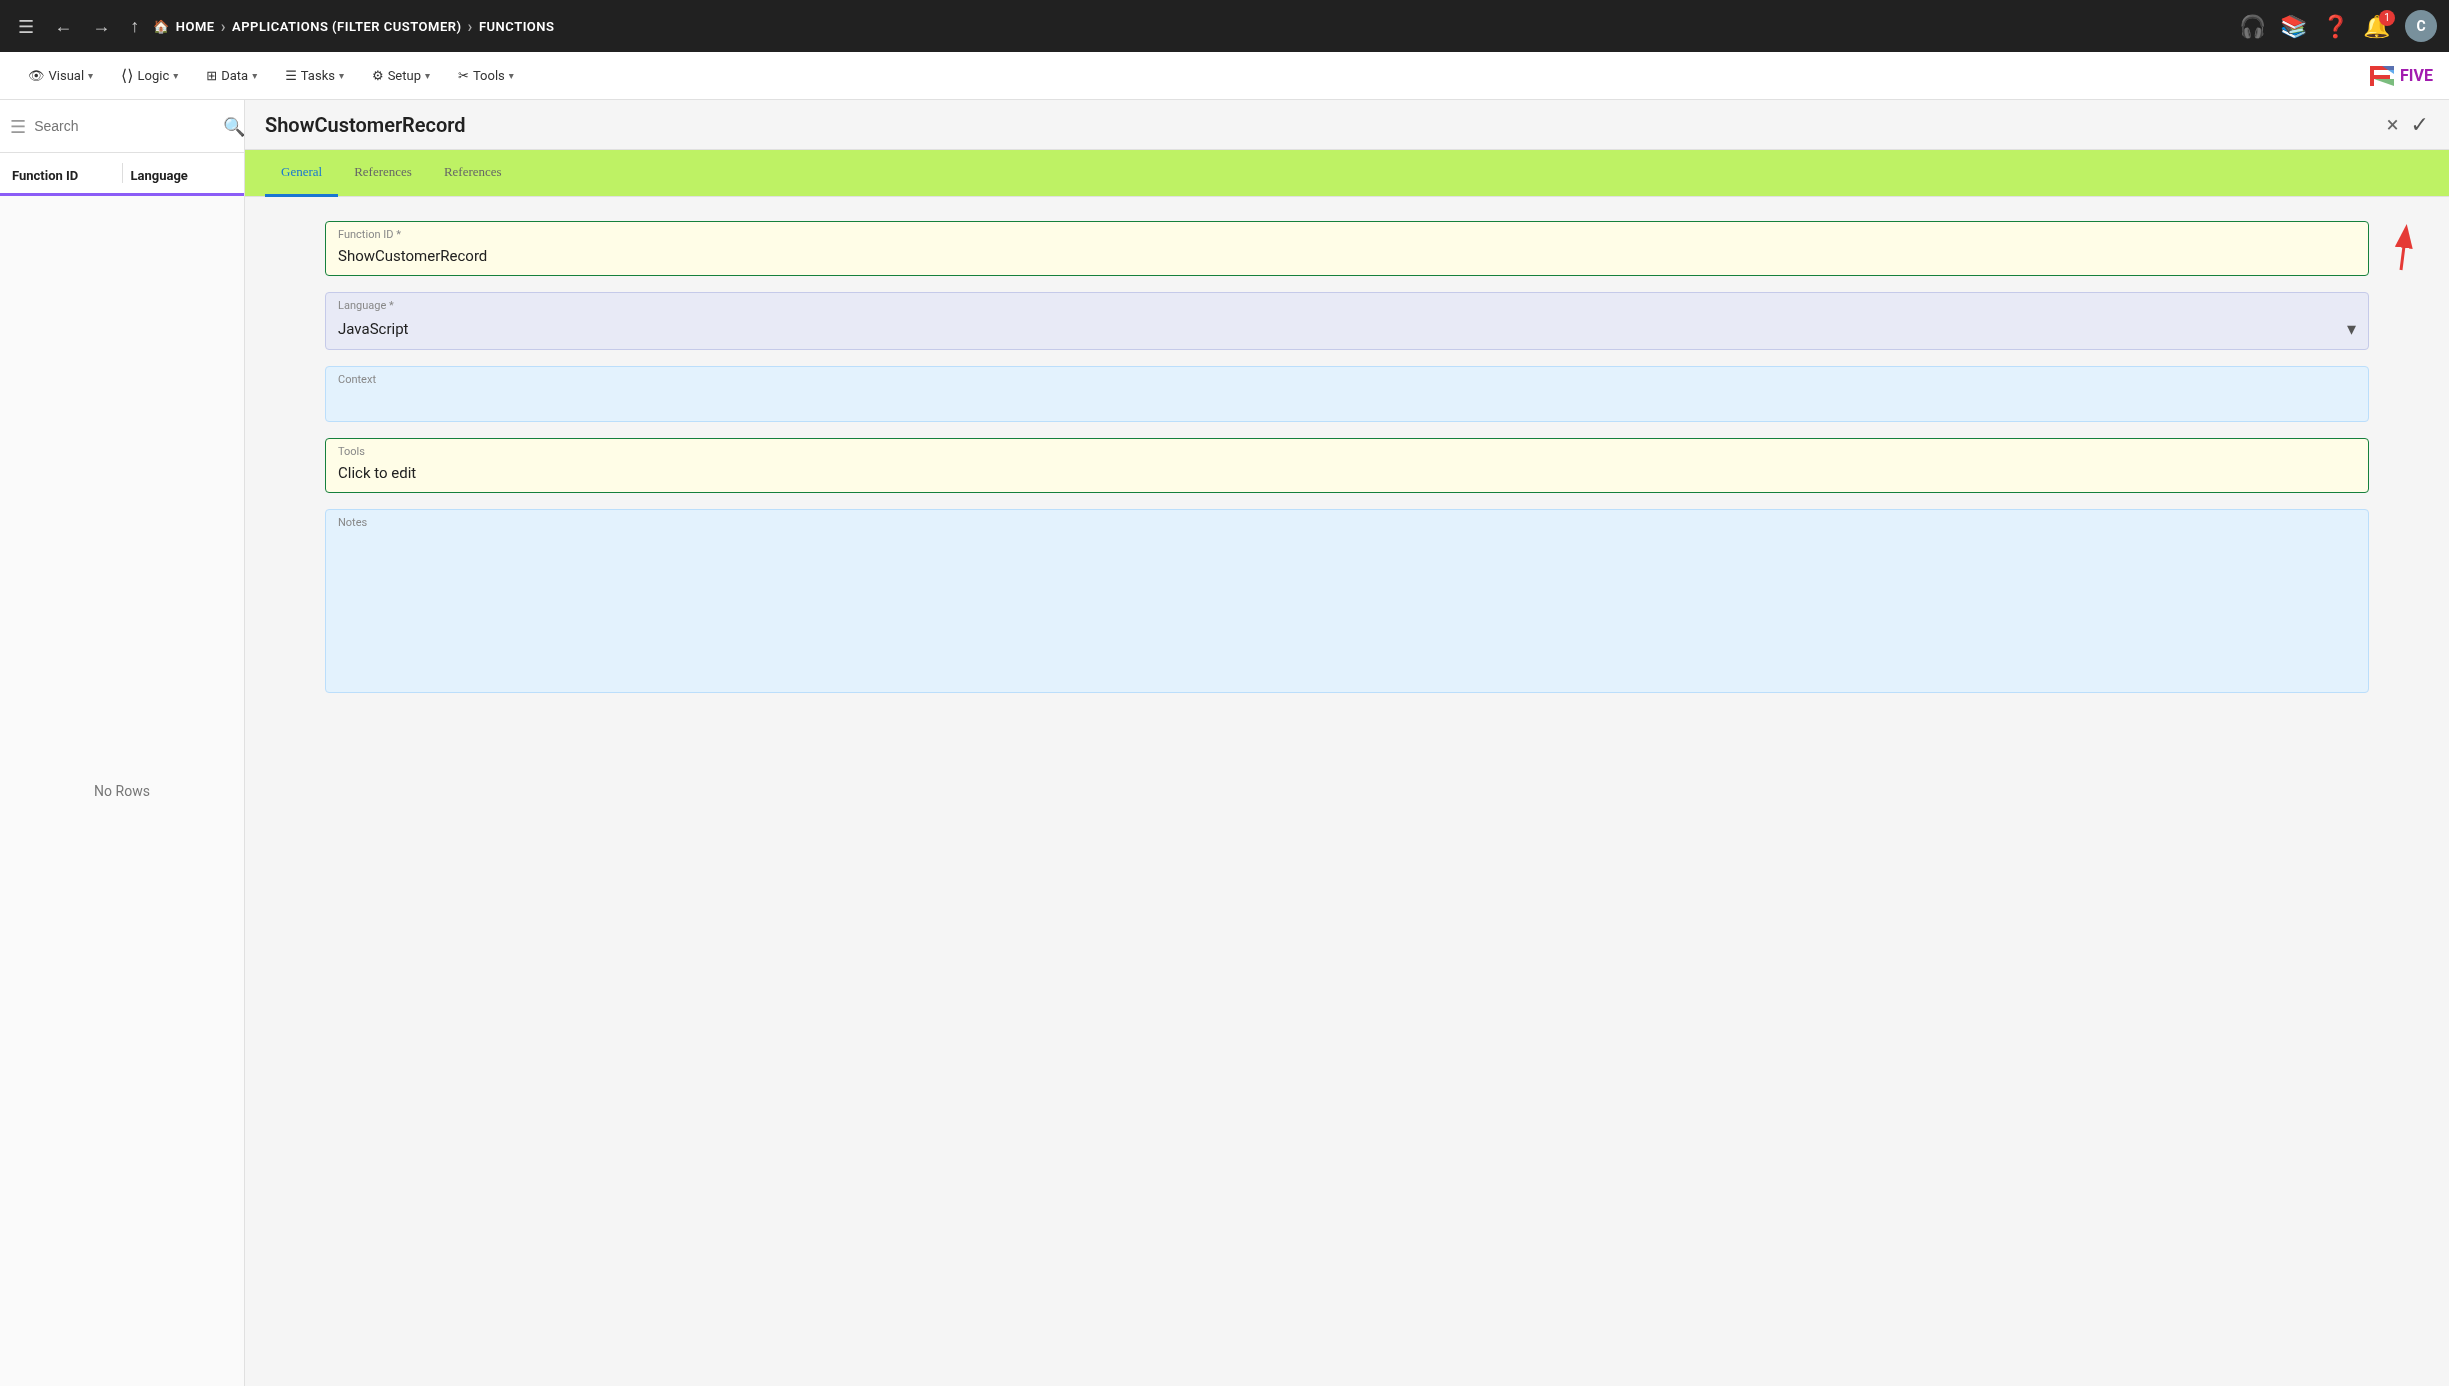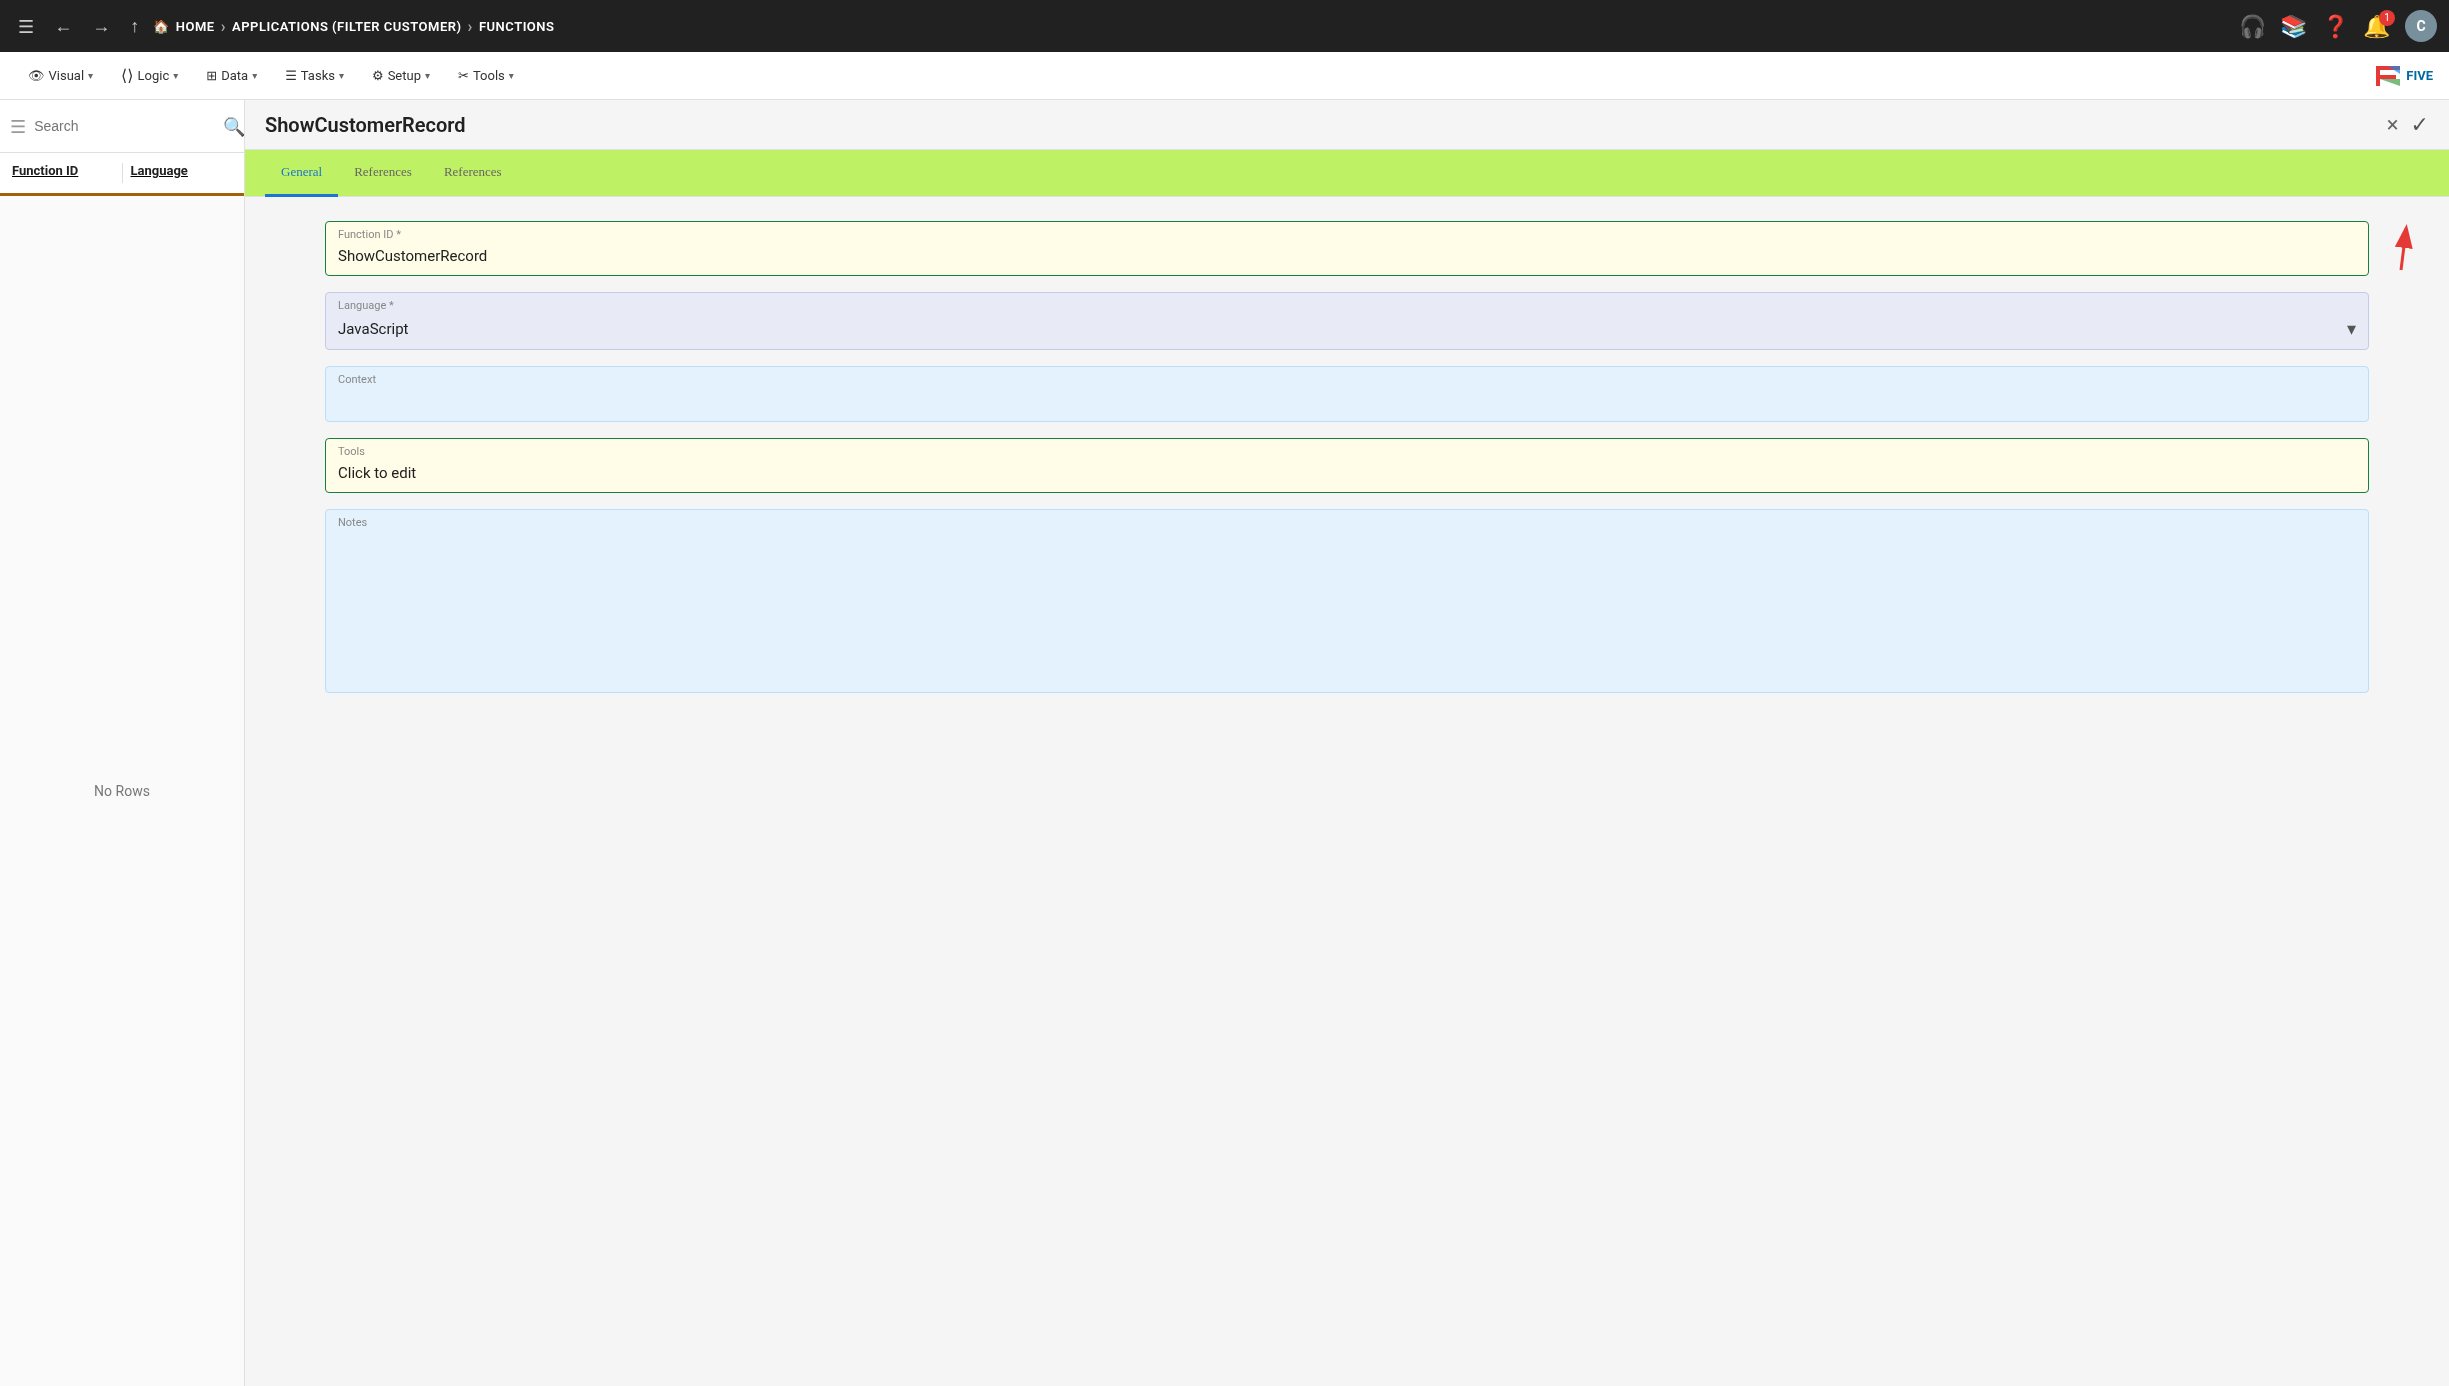--- a/index.html
+++ b/index.html
@@ -148,25 +148,24 @@
       cursor: pointer;
       color: #fff;
       font-size: 20px;
       font-weight: 300;
       margin-left: 4px;
     }
 
     
     .table-header {
       display: flex;
-      align-items: flex-start;
+      align-items: flex-end;
       padding: 10px 12px;
-      border-bottom: 3px solid #a16207;
+      border-bottom: 3px solid #8b5cf6;
       background: #fff;
-      text-decoration: underline;
     }
     .table-header .col-function-id {
       flex: 1;
       font-weight: 700;
       font-size: 13px;
       color: #212121;
     }
     .table-header .col-divider {
       width: 1px;
       background: #ddd;
@@ -376,21 +375,21 @@
     <span>Tools</span>
     <span class="arrow">▾</span>
   </div>
   <div class="toolbar-spacer"></div>
   <div class="five-logo">
     <svg class="logo-icon" viewBox="0 0 28 28">
       <polygon points="2,4 26,4 26,8 6,8 6,13 22,13 22,17 6,17 6,24 2,24" fill="#e53935"></polygon>
       <polygon points="6,17 26,17 26,24" fill="#43a047" opacity="0.7"></polygon>
       <polygon points="14,4 26,4 26,12" fill="#1e88e5" opacity="0.7"></polygon>
     </svg>
-    <span style="color:#0369a1; font-size:13px; font-weight:700;">FIVE</span>
+    <span style="color:#a21caf; font-size:16px; font-weight:700;">FIVE</span>
   </div>
 </div>
 
 <div class="main-area">
 
   <div class="left-panel">
     <div class="search-bar">
       <span class="filter-icon">☰</span>
       <input type="text" placeholder="Search" style="">
       <span class="search-icon">🔍</span>

